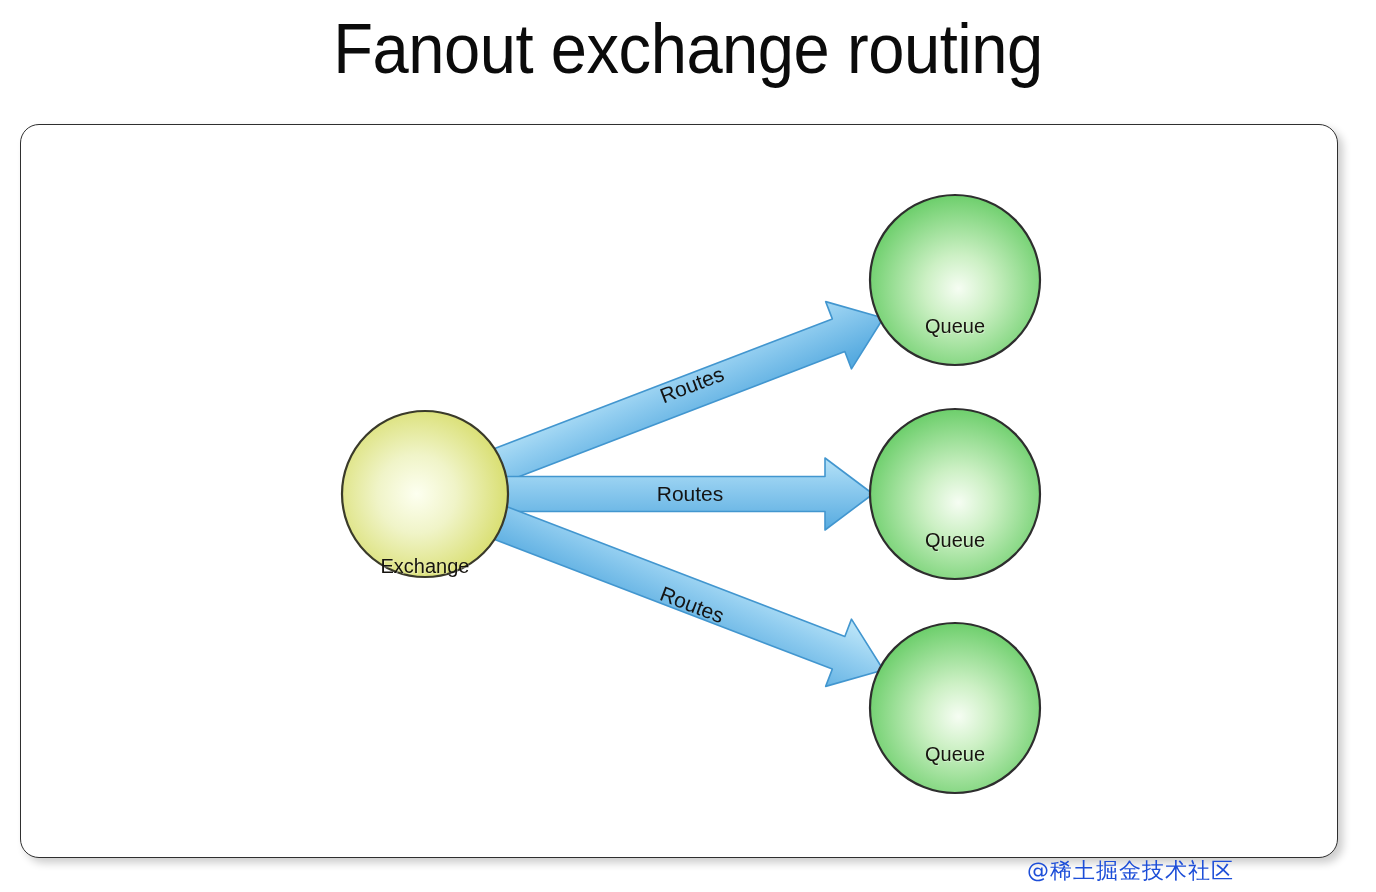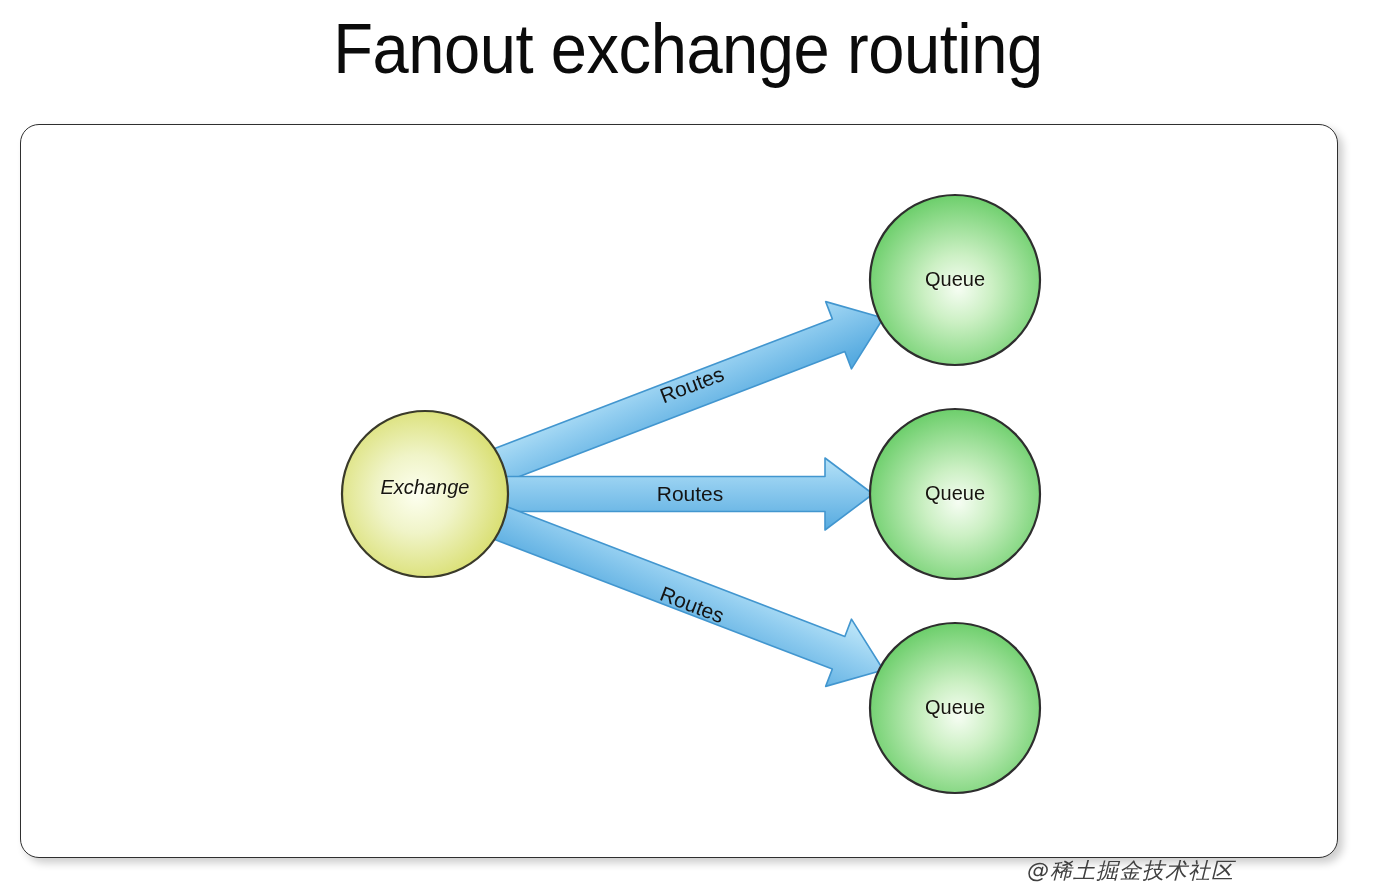--- a/index.html
+++ b/index.html
@@ -67,45 +67,45 @@
   
   .node-label {
     position: absolute;
     text-align: center;
     font-family: "Liberation Sans Narrow", "Liberation Sans", sans-serif;
     font-size: 20px;
     font-weight: 400;
     color: #16140f;
     white-space: nowrap;
     text-shadow: 1px 1px 0 rgba(255,255,255,0.35);
+    margin-top: 47px;
   }
 
   
   .edge-label {
     position: absolute;
     font-family: "Liberation Sans Narrow", "Liberation Sans", sans-serif;
     font-size: 21px;
     font-weight: 400;
     color: #141414;
     white-space: nowrap;
     transform-origin: 50% 50%;
   }
 
   
   .watermark {
     position: absolute;
     right: 10px;
     bottom: 6px;
     font-family: "DejaVu Sans", sans-serif;
     font-size: 22px;
-    color: #404040;
+    color: #1d4ed8;
     letter-spacing: 1px;
     white-space: nowrap;
     user-select: none;
-    font-style: italic;
   }
 </style>
 </head>
 <body>
 
 <div id="canvas">
 
   <div class="title">Fanout exchange routing</div>
 
   <div class="panel"></div>
@@ -173,21 +173,21 @@
                  H 470 Z" fill="url(#gradArrowBot)" stroke="#4296cf" stroke-width="1.6" stroke-linejoin="round"></path>
       </g>
 
       <circle cx="955" cy="280" r="85" fill="url(#gradQueue)" stroke="#2e2e2e" stroke-width="2.2"></circle>
       <circle cx="955" cy="494" r="85" fill="url(#gradQueue)" stroke="#2e2e2e" stroke-width="2.2"></circle>
       <circle cx="955" cy="708" r="85" fill="url(#gradQueue)" stroke="#2e2e2e" stroke-width="2.2"></circle>
       <circle cx="425" cy="494" r="83" fill="url(#gradExchange)" stroke="#3a3a2a" stroke-width="2.2"></circle>
     </svg>
   </div>
 
-  <div class="node-label" style="left:325px; top:476px; width:200px;font-style:italic;">Exchange</div>
+  <div class="node-label" style="left:325px; top:508px; width:200px;">Exchange</div>
 
   <div class="node-label" style="left:855px; top:268px; width:200px;">Queue</div>
 
   <div class="node-label" style="left:855px; top:482px; width:200px;">Queue</div>
 
   <div class="node-label" style="left:855px; top:696px; width:200px;">Queue</div>
 
   <div class="edge-label" style="left:642px; top:373px; width:100px; text-align:center; transform: rotate(-21deg);">Routes</div>
 
   <div class="edge-label" style="left:640px; top:482px; width:100px; text-align:center;">Routes</div>

